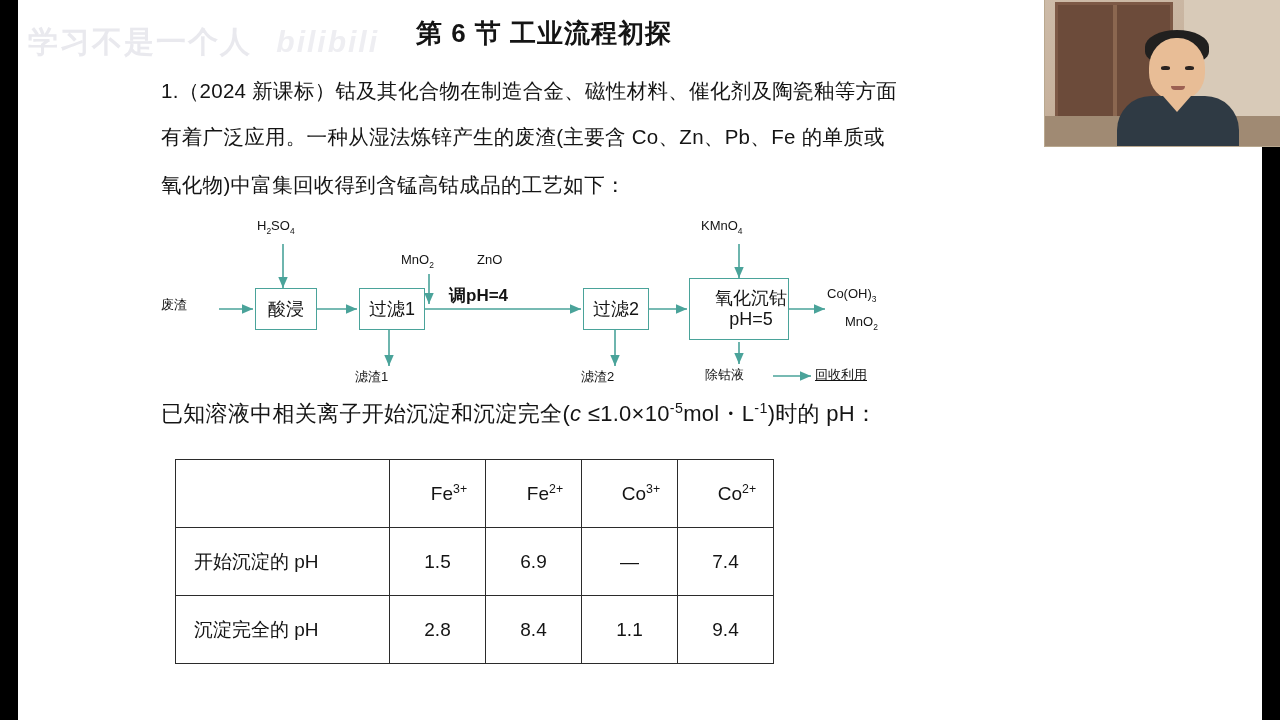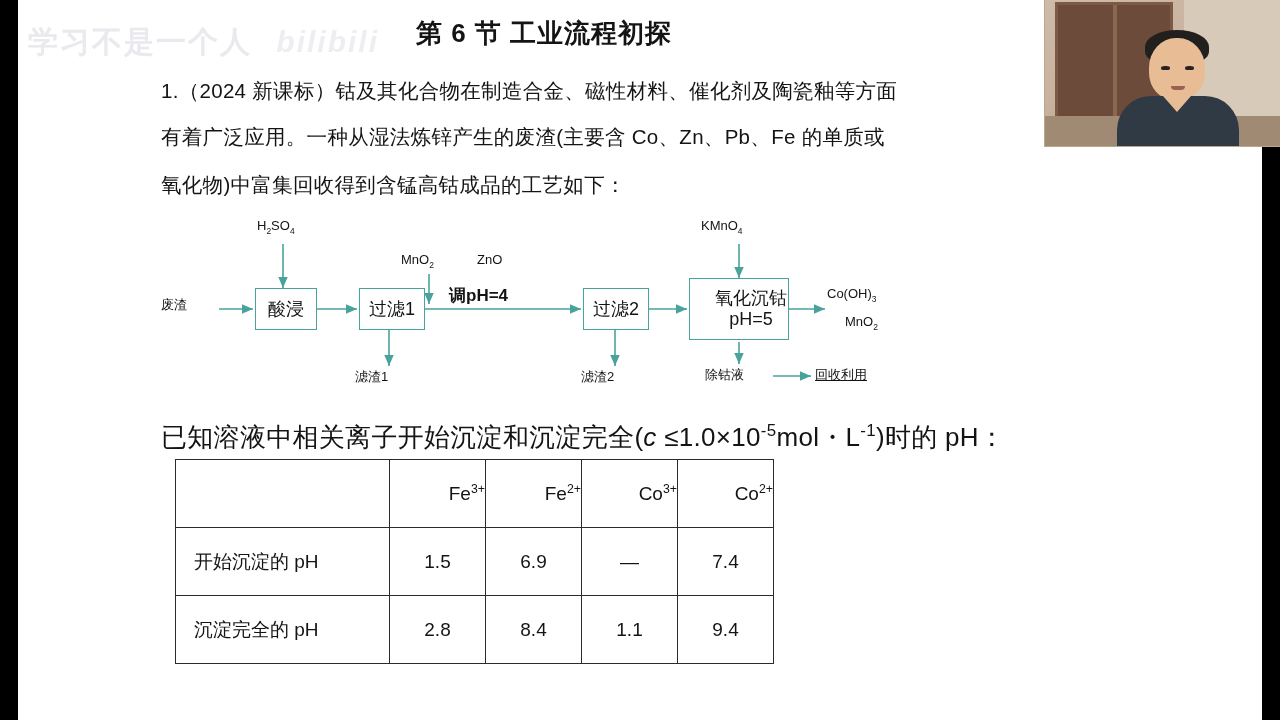--- a/index.html
+++ b/index.html
@@ -154,21 +154,21 @@
     position: absolute;
     left: 122px;
     font-size: 20.5px;
     line-height: 1.45;
     letter-spacing: 0.3px;
     white-space: nowrap;
   }
   .para.l1 { top: 76px; }
   .para.l2 { top: 122px; }
   .para.l3 { top: 170px; }
-  .para.known { top: 419px; font-size: 26px; }
+  .para.known { top: 398px; font-size: 22px; }
   .para.tail { top: 672px; }
   .sup { font-size: 0.65em; vertical-align: super; }
   .sub { font-size: 0.65em; vertical-align: sub; }
   .ital { font-style: italic; }
 
   
   .flow {
     position: absolute;
     left: 122px;
     top: 208px;
@@ -221,21 +221,21 @@
     color: #141414;
   }
   table.ph-table td.rowhead {
     width: 195px;
     text-align: left;
     padding-left: 18px;
     white-space: nowrap;
   }
   table.ph-table td.colhead {
     width: 72px;
-    text-align: right;
+    text-align: center;
     padding-left: 23px;
   }
   table.ph-table td.val { width: 72px; }
 </style>
 </head>
 <body>
 
 <div id="page">
 
   <div class="bar left"></div>

